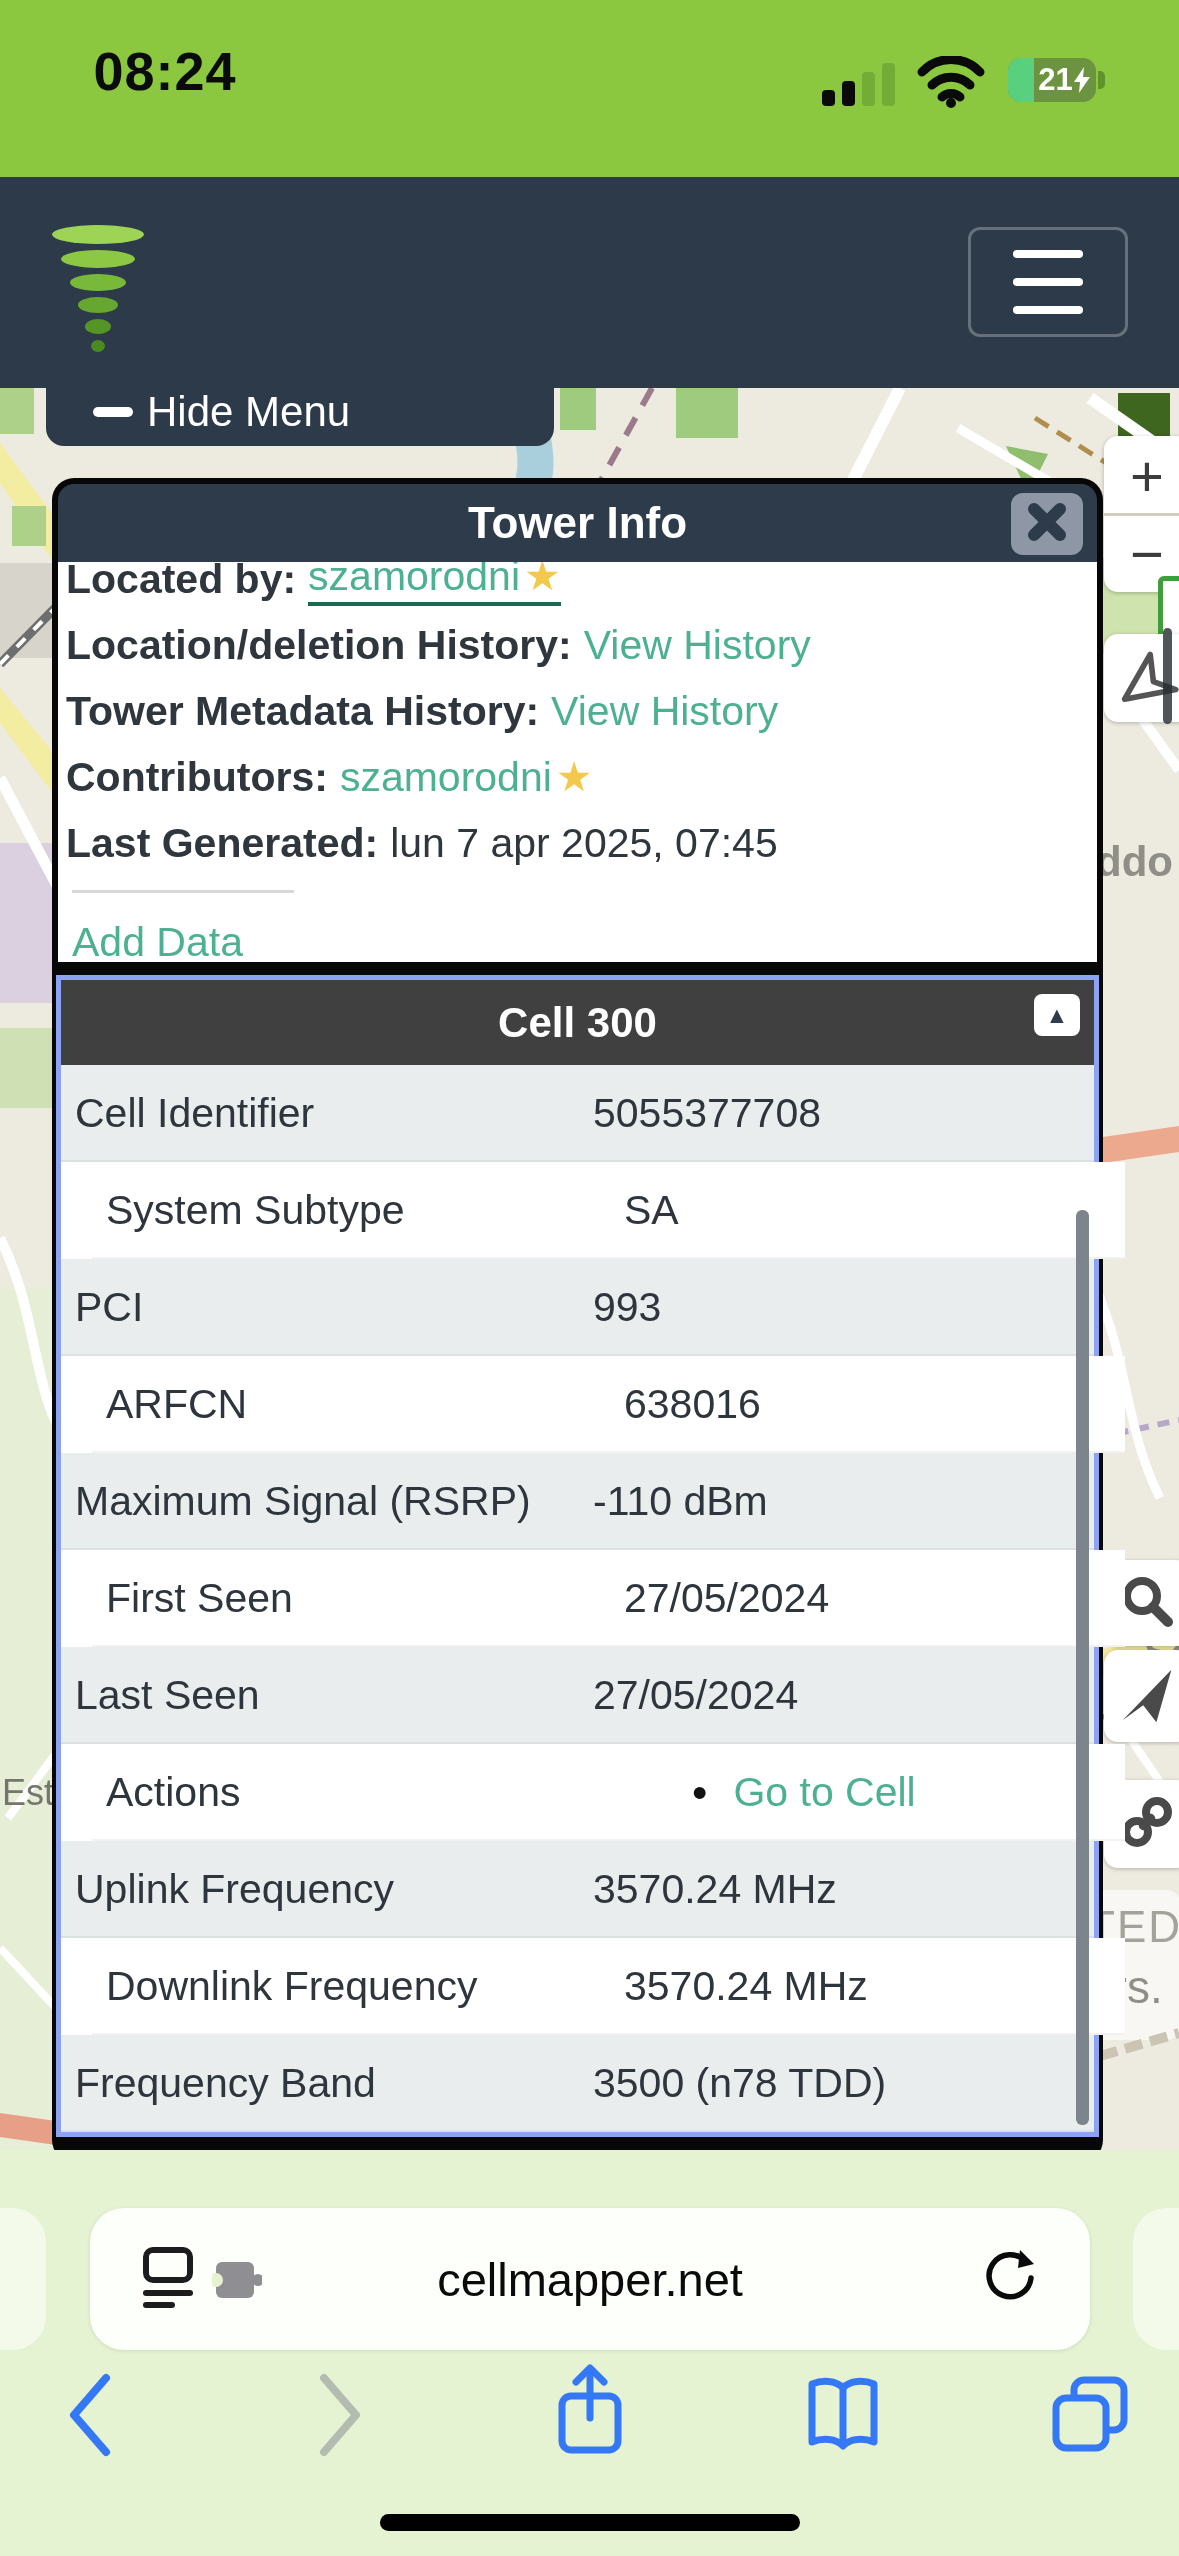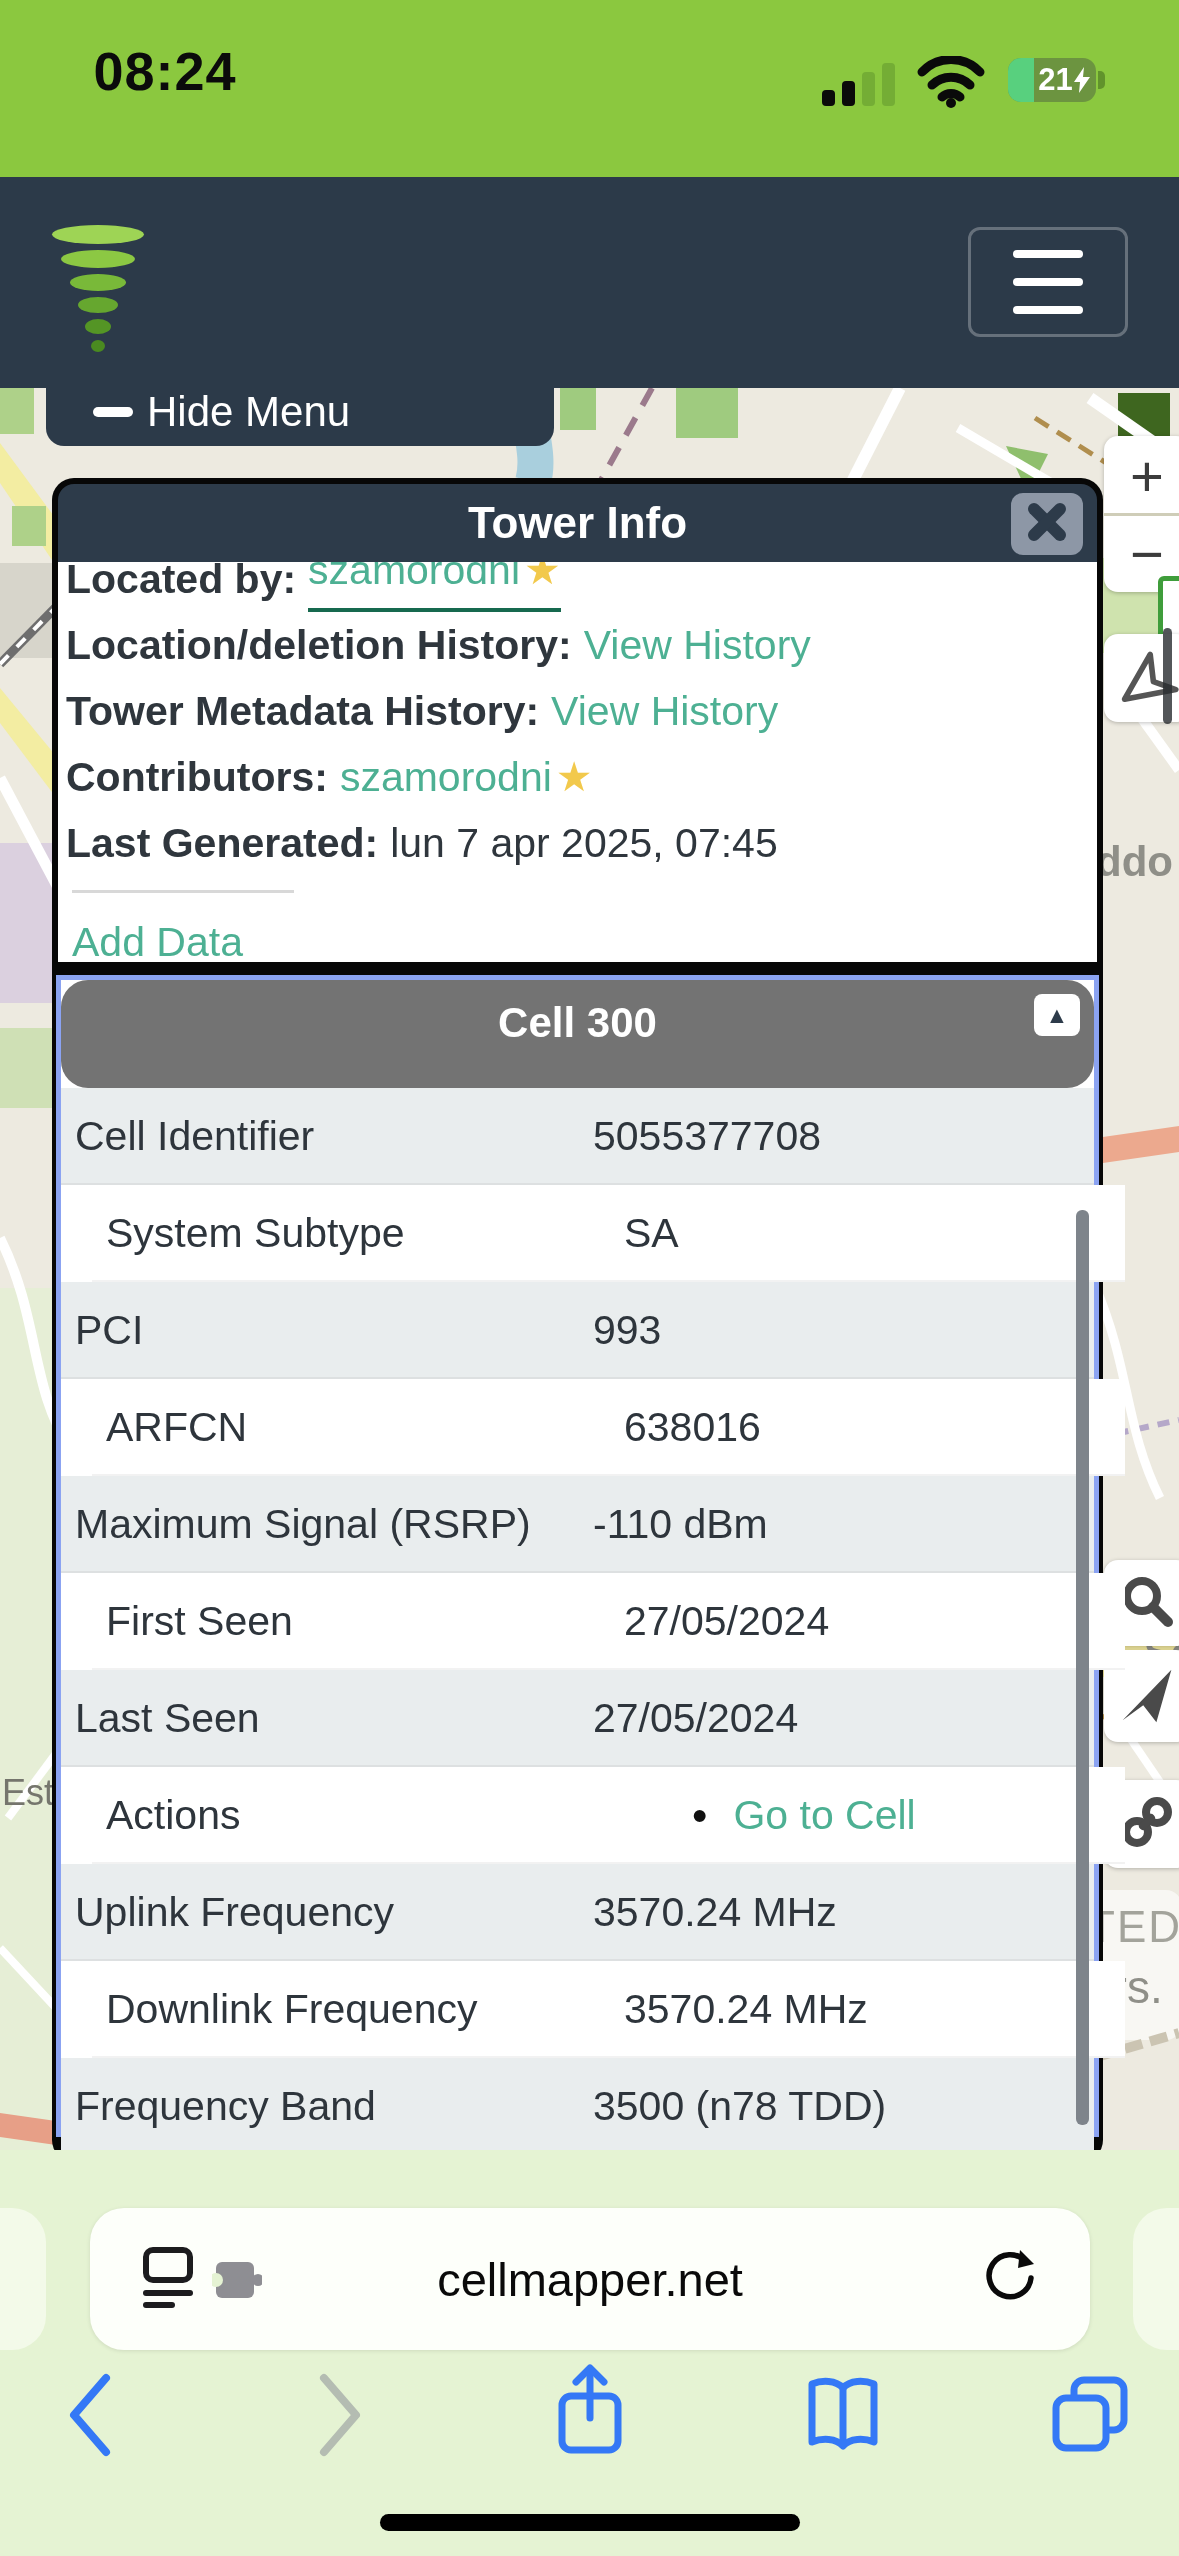--- a/index.html
+++ b/index.html
@@ -44,28 +44,28 @@
   
   .modal{position:absolute;left:52px;top:478px;width:1051px;height:1684px;background:#070707;border-radius:22px;z-index:5;}
   .titlebar{position:absolute;left:6px;top:6px;width:1039px;height:78px;background:#2d3b4a;border-radius:16px 16px 0 0;}
   .titlebar .ttl{display:block;text-align:center;line-height:78px;font-size:44px;font-weight:700;color:#fff;}
   .closebtn{position:absolute;right:14px;top:9px;width:72px;height:62px;background:#8d97a6;border-radius:12px;display:flex;align-items:center;justify-content:center;}
   .whitesec{position:absolute;left:6px;top:84px;width:1039px;height:400px;background:#fff;overflow:hidden;padding-left:8px;box-sizing:border-box;}
   .iline{height:66px;display:flex;align-items:center;font-size:41px;color:#2f363d;white-space:nowrap;}
   .iline.first{margin-top:-16px;}
   .iline b{font-weight:800;margin-right:12px;}
   .glink{color:#4db093;font-weight:500;}
-  .ulink{border-bottom:4px solid #17694f;padding-bottom:14px;}
+  .ulink{border-bottom:4px solid #17694f;padding-bottom:2px;}
   .star{color:#f2c94c;margin-left:4px;}
   .divider{margin:14px 0 0 6px;width:222px;height:3px;background:#d8d8d8;}
   .adddata{margin:26px 0 0 6px;font-size:41px;font-weight:400;color:#4db093;display:inline-block;}
 
   
   .tableblock{position:absolute;left:4px;top:497px;width:1043px;height:1162px;border:5px solid #8ba3f2;box-sizing:border-box;background:#fff;}
-  .cellhead{position:relative;width:100%;height:108px;background:#737373;border-radius:27px;}
+  .cellhead{position:relative;width:100%;height:85px;background:#404040;}
   .cellhead .ctitle{display:block;text-align:center;line-height:85px;color:#fff;font-size:42px;font-weight:700;}
   .collapse{position:absolute;right:14px;top:14px;width:46px;height:42px;background:#fff;border-radius:8px;display:flex;align-items:center;justify-content:center;font-size:23px;color:#2d3b4a;}
   .trow{position:relative;width:100%;height:97px;box-sizing:border-box;border-bottom:2px solid rgba(0,0,0,.05);}
   .trow.gray{background:#e9edee;}
   .trow.white{background:#fff;margin-left:31px;}
   .trow .lab{position:absolute;left:14px;top:0;height:97px;display:flex;align-items:center;font-size:41px;color:#2e353c;}
   .trow .val{position:absolute;left:532px;top:0;height:97px;display:flex;align-items:center;font-size:41px;color:#2e353c;}
   .trow .val.actions{left:600px;}
   .trow .val .bullet{font-size:44px;margin-right:26px;color:#111;}
   .trow .val .golink{color:#4db093;font-weight:500;}

